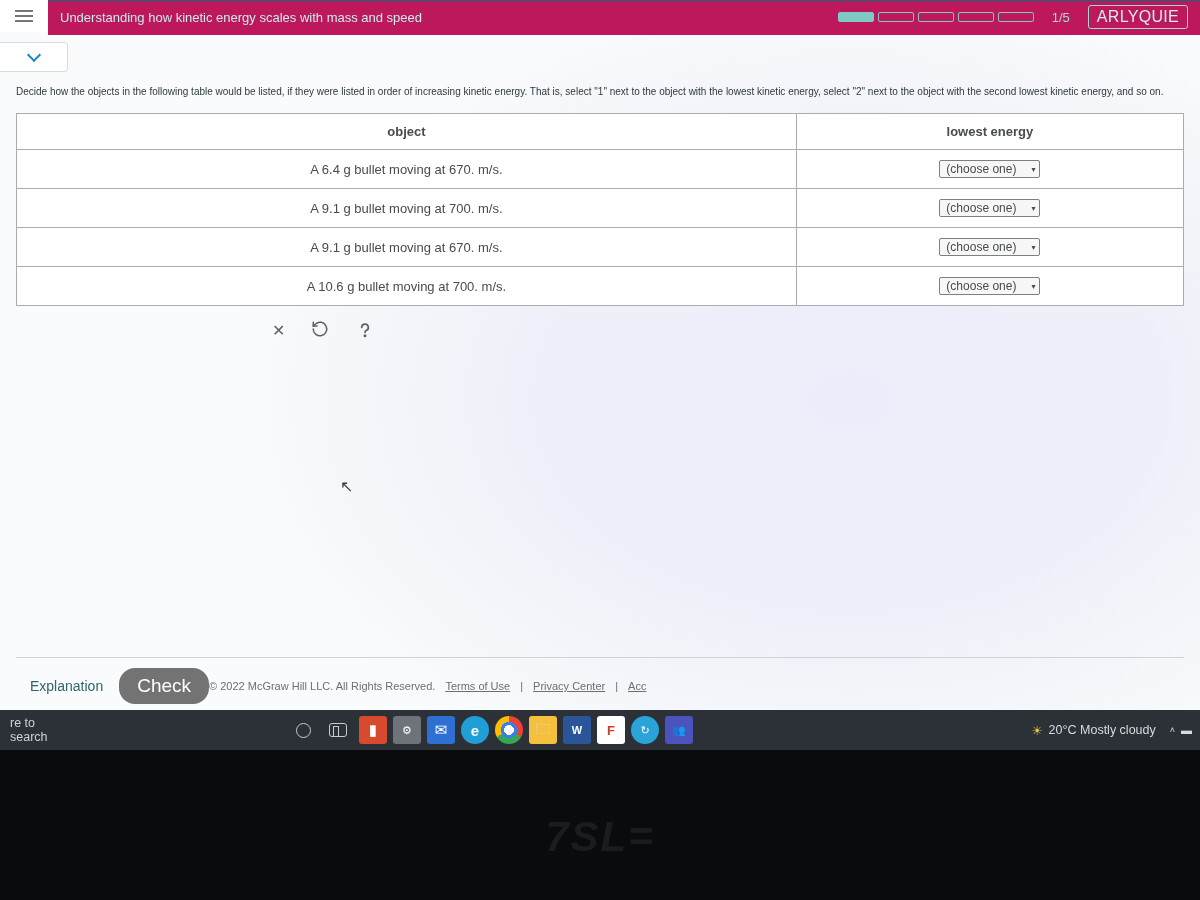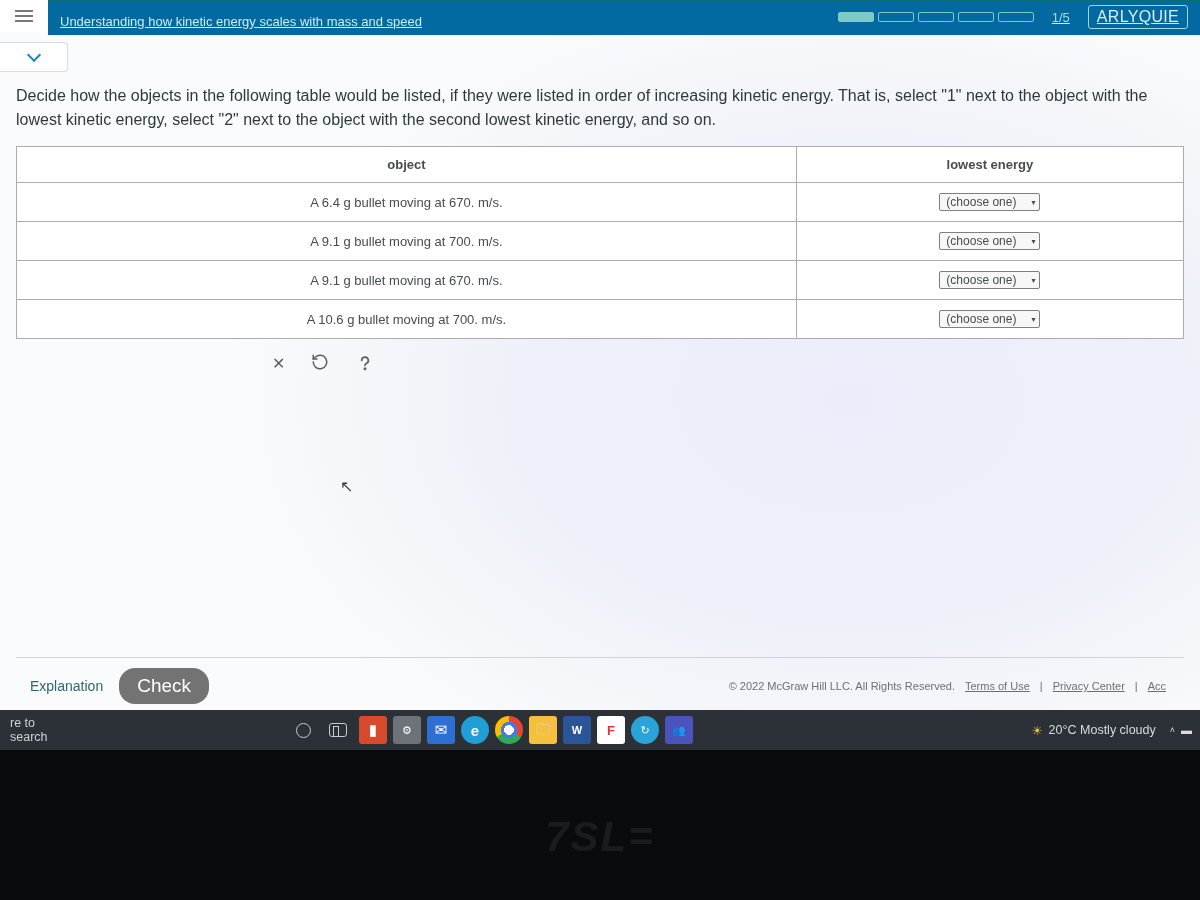--- a/index.html
+++ b/index.html
@@ -34,22 +34,22 @@
   }
   .hamburger-lines::before, .hamburger-lines::after {
     content:""; position:absolute; left:0; width:18px; height:2px; background:#777;
   }
   .hamburger-lines::before { top:-5px; }
   .hamburger-lines::after  { top:5px; }
   .crumb { padding-left: 10px; font-size: 10px; letter-spacing: 0.5px; }
   .crumb .dot-pause { width:6px; height:6px; border-radius:50%; background:#f28f2f; display:inline-block; margin-right:4px; vertical-align:middle;}
   .title-bar {
     position:absolute; left:48px; right:0; bottom:-3px;
-    background:#0369a1; color:#c9efee; font-size:13px; padding: 4px 12px 6px;
-    display:flex; align-items:flex-end; justify-content:space-between;text-decoration:underline;
+    background:#be185d; color:#c9efee; font-size:13px; padding: 4px 12px 6px;
+    display:flex; align-items:center; justify-content:space-between;
   }
   .title-right { display:flex; align-items:center; gap:18px; }
   .progress-boxes { display:flex; gap:4px; }
   .pbox { width:36px; height:10px; border:1px solid #7ecac4; border-radius:2px; }
   .pbox.filled { background:#7ecac4; }
   .prog-count { font-size:13px; color:#a9d8d6; }
   .user-pill {
     border:1px solid #9fd8d6; color:#d6f0ef; font-size:16px;
     padding:2px 8px; border-radius:3px; letter-spacing:0.3px;
   }
@@ -65,21 +65,21 @@
   .chev { width:10px; height:10px; border-left:2px solid #1587c7; border-bottom:2px solid #1587c7; transform: rotate(-45deg); margin-top:-4px; }
 
   
   .content {
     flex: 1 1 auto;
     padding: 4px 16px 0 16px;
     display:flex; flex-direction:column;
     position:relative;
   }
   .prompt {
-    font-size: 16px; color:#2d3a3d; line-height:1.5; margin: 8px 0 14px 0;
+    font-size: 10px; color:#2d3a3d; line-height:1.5; margin: 8px 0 14px 0;
   }
 
   
   table.kinetic {
     border-collapse: collapse;
     font-size: 13px;
   }
   table.kinetic th, table.kinetic td {
     border:1px solid #a9adb0;
     padding: 10px 16px;
@@ -112,21 +112,21 @@
     font-size:16px; color:#3a3a3a;
   }
 
   
   .bottom {
     margin-top:auto;
     border-top:1px solid #d0d3d5;
     position:relative;
   }
   .bottom-inner {
-    display:flex; align-items:center; justify-content:space-between;
+    display:flex; align-items:center; justify-content:flex-start;
     padding:10px 14px 6px 14px;
   }
   .left-actions { display:flex; align-items:center; gap:16px; }
   .explain {
     color:#2e666b; background:none; border:none; font-size:14px; cursor:pointer;
   }
   .check {
     background:#737373; color:#fff; border:none; font-size:19px;
     padding:7px 18px; border-radius:16px; cursor:pointer;
   }

